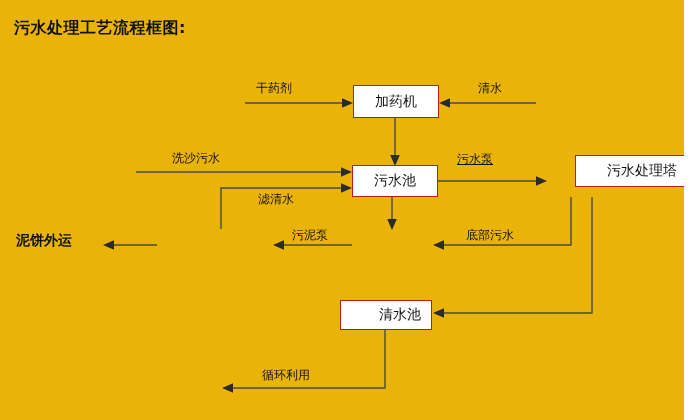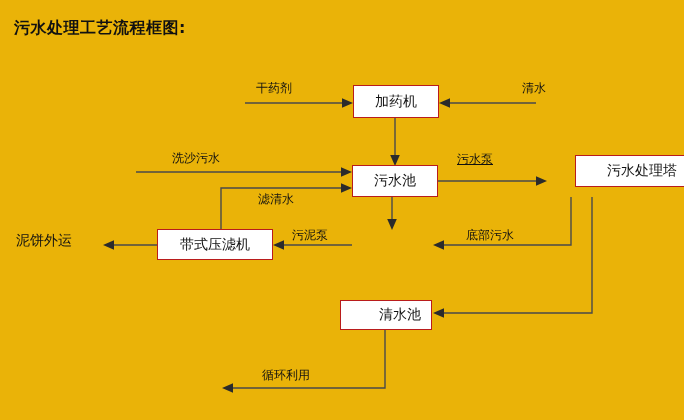--- a/index.html
+++ b/index.html
@@ -143,40 +143,37 @@
   </div>
 
   <div class="node" style="left:352px; top:165px; width:86px; height:32px;">
     <span>污水池</span>
   </div>
 
   <div class="node" style="left:547px; top:155px; width:134px; height:32px;margin-left:28px;">
     <span>污水处理塔</span>
   </div>
 
-  <div class="node" style="left:157px; top:229px; width:116px; height:31px;">
-    <span>带式压滤机</span>
-  </div>
 
 
   <div class="node" style="left:340px; top:300px; width:92px; height:30px;padding-left:28px;">
     <span>清水池</span>
   </div>
 
   <div class="edge-label" style="left:256px; top:80px;">干药剂</div>
 
-  <div class="edge-label" style="left:478px; top:80px;margin-left:44px;">清水</div>
+  <div class="edge-label" style="left:478px; top:80px;">清水</div>
 
   <div class="edge-label" style="left:172px; top:150px;">洗沙污水</div>
 
   <div class="edge-label" style="left:258px; top:191px;">滤清水</div>
 
   <div class="edge-label" style="left:457px; top:151px;text-decoration:underline;">污水泵</div>
 
   <div class="edge-label" style="left:292px; top:227px;">污泥泵</div>
 
   <div class="edge-label" style="left:466px; top:227px;">底部污水</div>
 
   <div class="edge-label" style="left:262px; top:367px;">循环利用</div>
 
-  <div class="term" style="left:16px; top:232px;">泥饼外运</div>
+  <div class="term" style="left:16px; top:232px;font-weight:bold;">泥饼外运</div>
 
 </div>
 
 </body></html>

